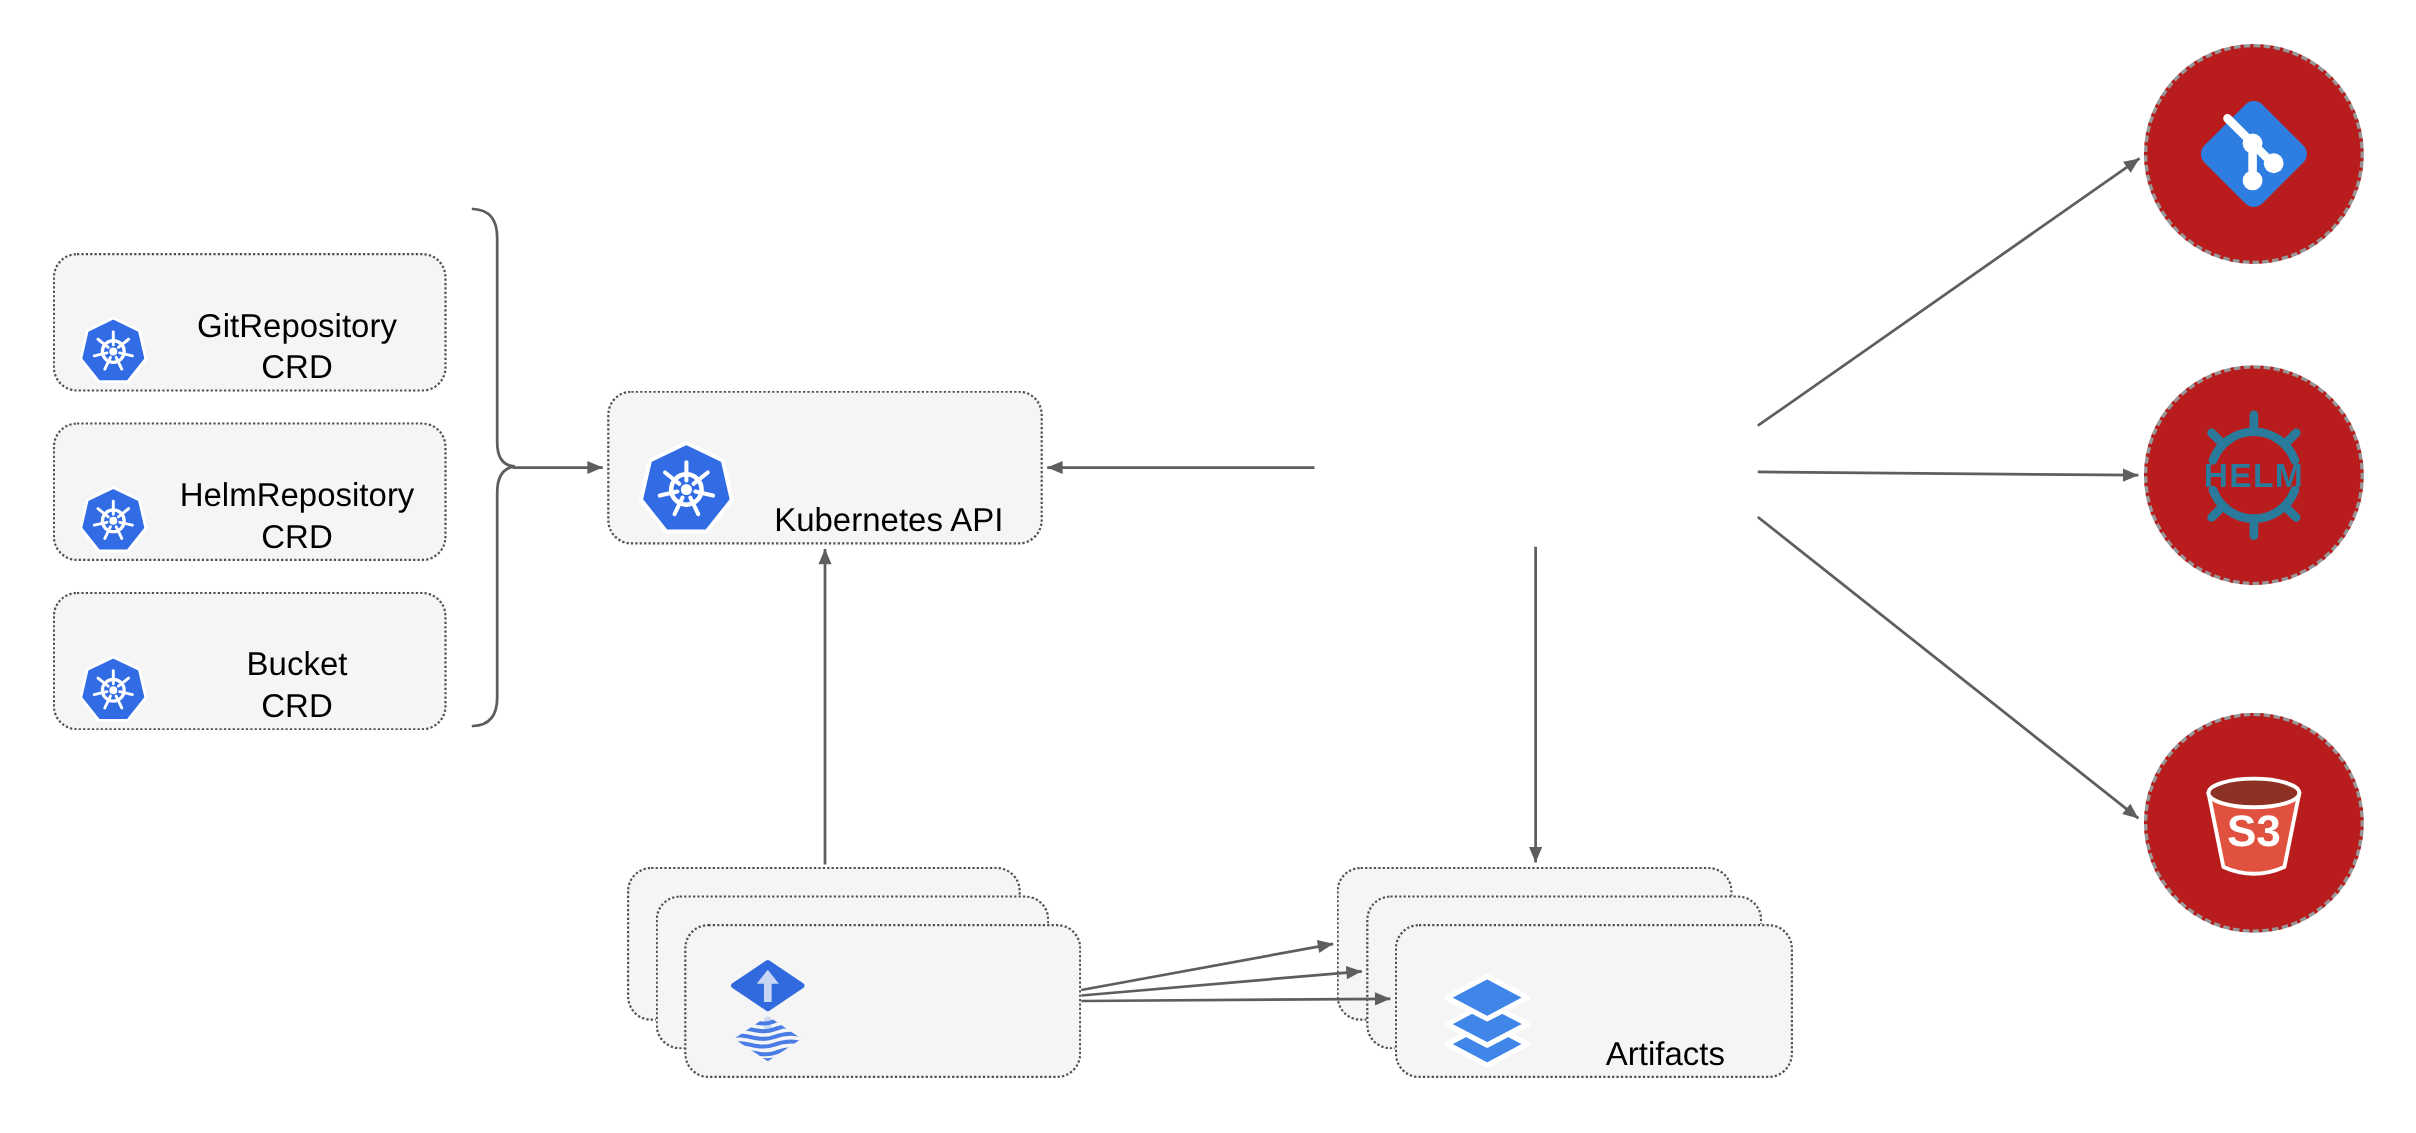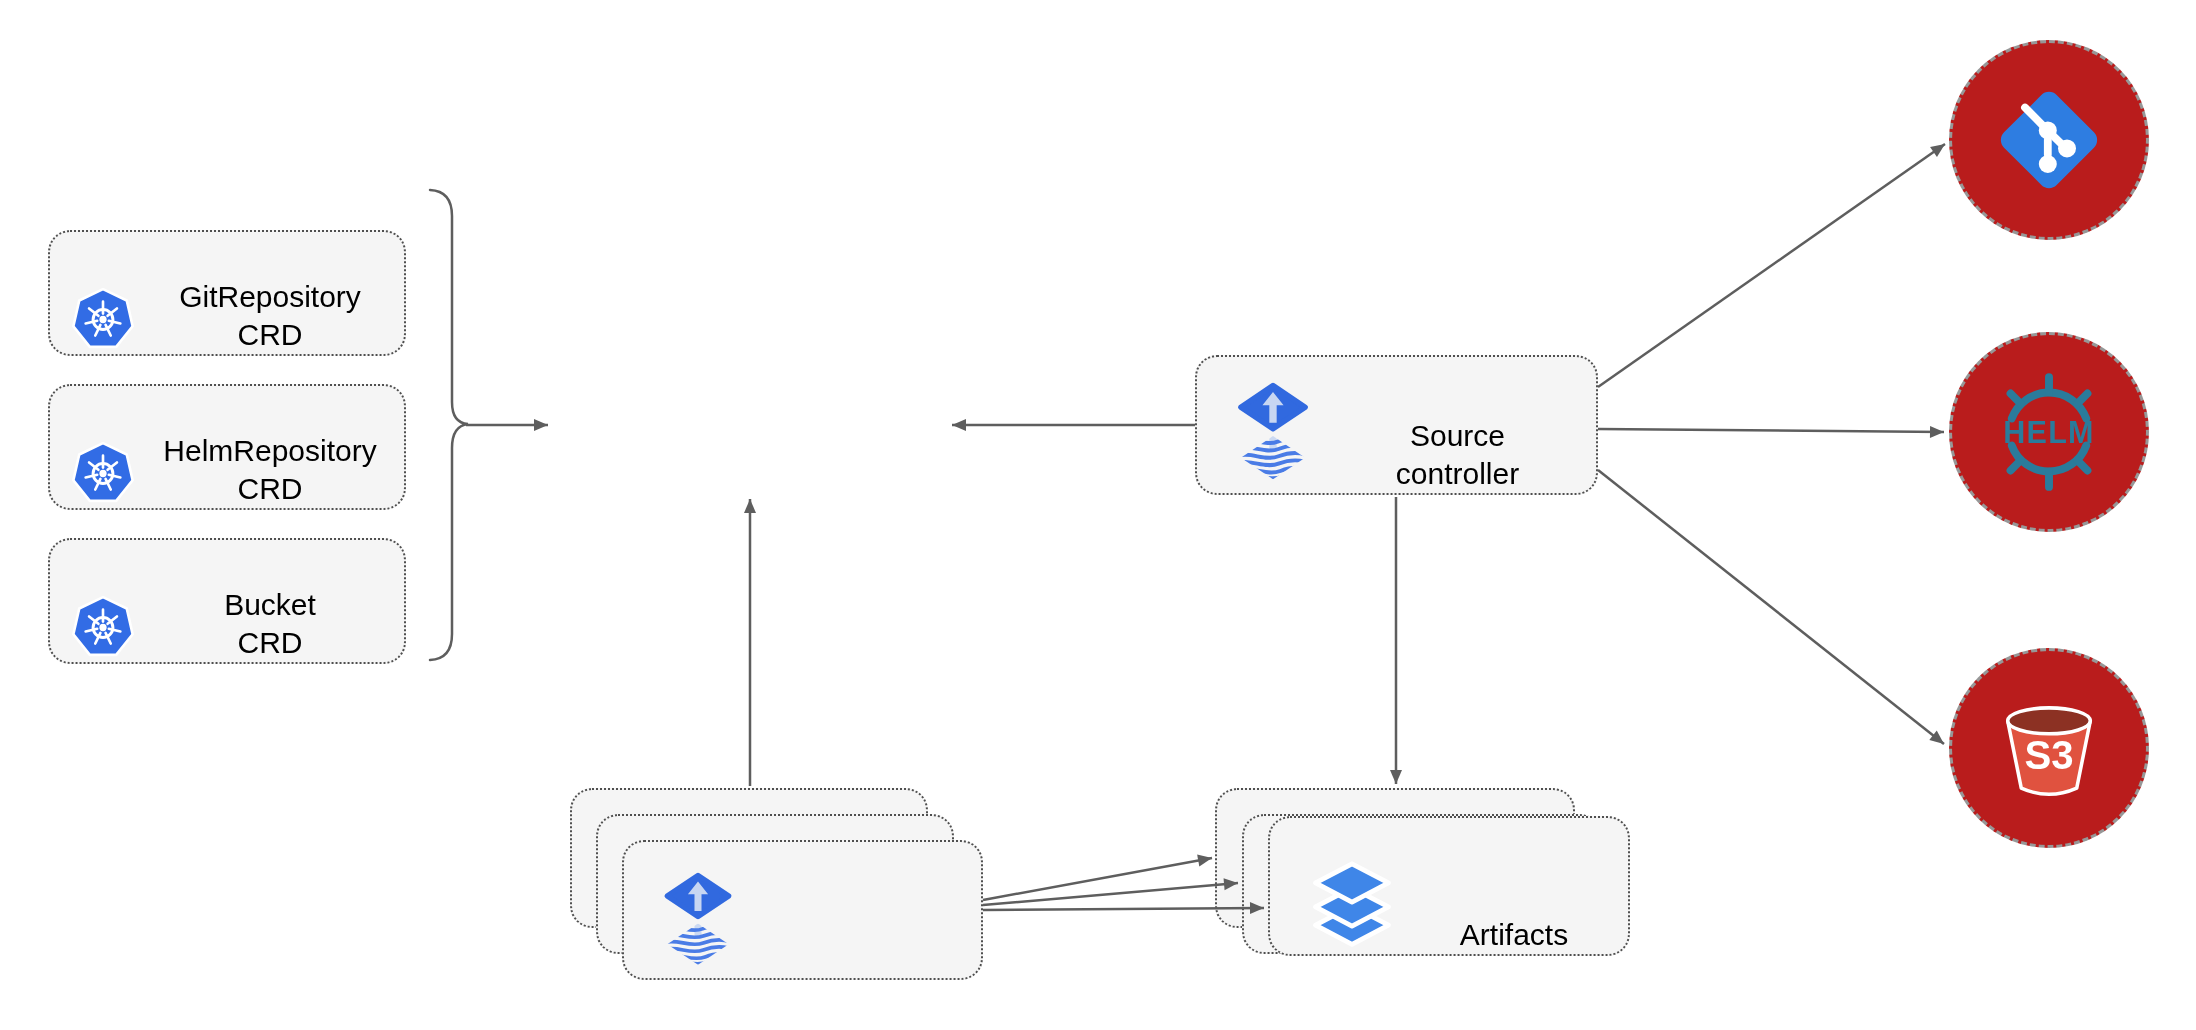--- a/index.html
+++ b/index.html
@@ -111,42 +111,41 @@
   <div class="node" style="left:48px; top:538px; width:358px; height:126px; padding-left:20px;">
     <svg class="icon" width="66" height="69">
         <use href="#k8s-logo"></use>
       </svg>
     <div class="label-block">
       <div class="label">Bucket</div>
       <div class="label">CRD</div>
     </div>
   </div>
 
-
-  <div class="node" style="left:1195px; top:355px; width:403px; height:140px; padding-left:30px;">
-    <svg class="icon" width="92" height="112">
-        <use href="#flux-logo"></use>
+  <div class="node" style="left:552px; top:355px; width:396px; height:140px; padding-left:24px;">
+    <svg class="icon" width="92" height="96">
+        <use href="#k8s-logo"></use>
       </svg>
     <div class="label-block">
-      <div class="label">Source</div>
-      <div class="label">controller</div>
+      <div class="label">Kubernetes API</div>
     </div>
   </div>
+
 
   <div class="ghost" style="left:570px; top:788px; width:358px; height:140px;"></div>
   <div class="ghost" style="left:596px; top:814px; width:358px; height:140px; z-index:4;"></div>
   <div class="node" style="left:622px; top:840px; width:361px; height:140px; padding-left:30px;">
     <svg class="icon" width="88" height="107">
         <use href="#flux-logo"></use>
       </svg>
   </div>
 
   <div class="ghost" style="left:1215px; top:788px; width:360px; height:140px;"></div>
   <div class="ghost" style="left:1242px; top:814px; width:360px; height:140px; z-index:4;"></div>
-  <div class="node" style="left:1268px; top:816px; width:362px; height:140px; padding-left:34px;">
+  <div class="node" style="left:1268px; top:840px; width:362px; height:140px; padding-left:34px;">
     <svg class="icon" width="96" height="96" viewBox="0 0 100 100">
       <g fill="#3f86e8" stroke="#ffffff" stroke-width="5" stroke-linejoin="round">
         <path d="M50,50 L88,70 L50,90 L12,70 Z"></path>
         <path d="M50,31 L88,51 L50,71 L12,51 Z"></path>
         <path d="M50,6 L88,26 L50,46 L12,26 Z"></path>
       </g>
     </svg>
     <div class="label-block">
       <div class="label">Artifacts</div>
     </div>

